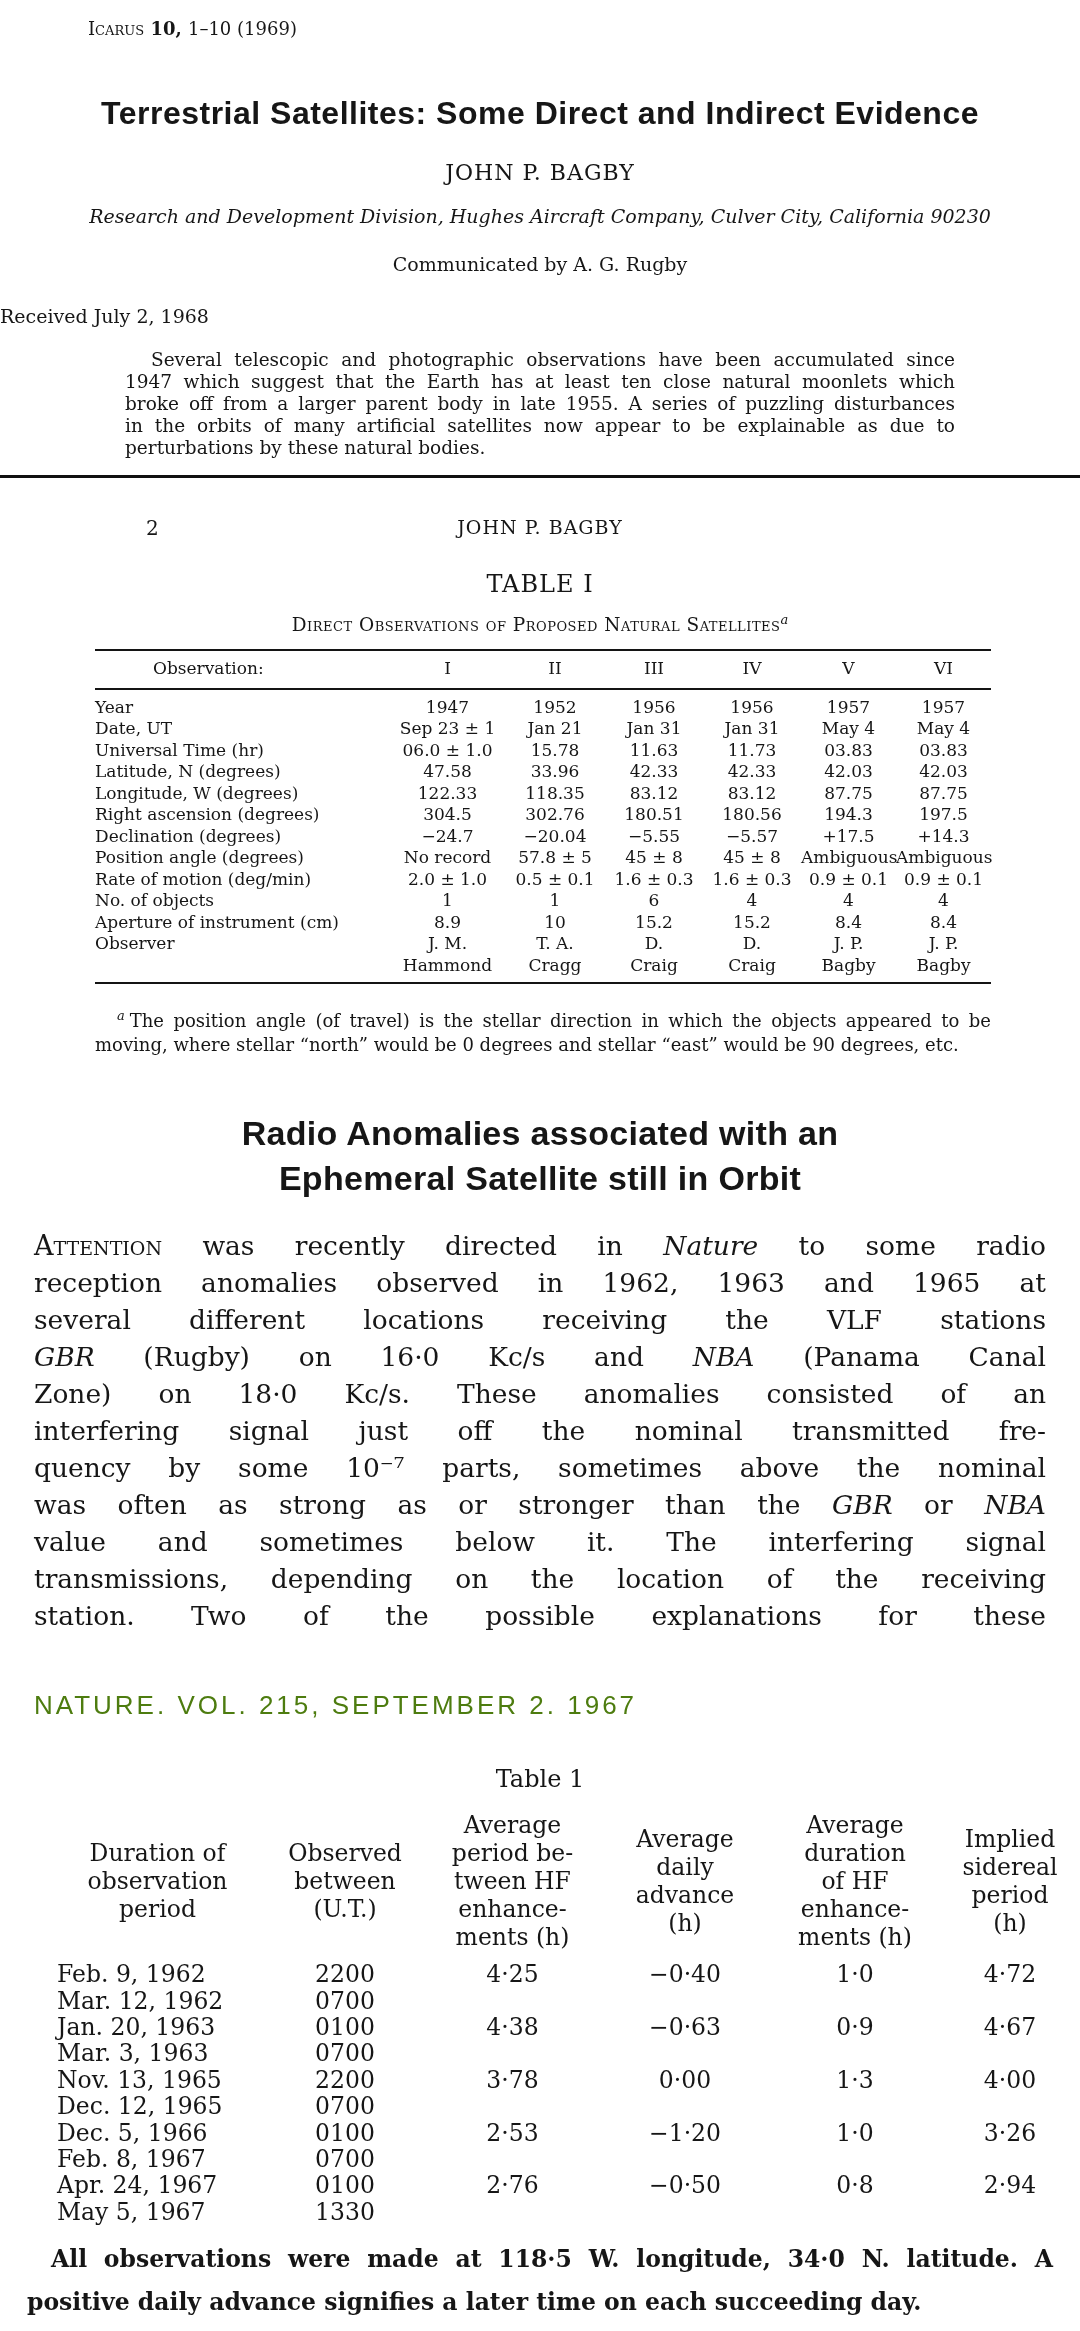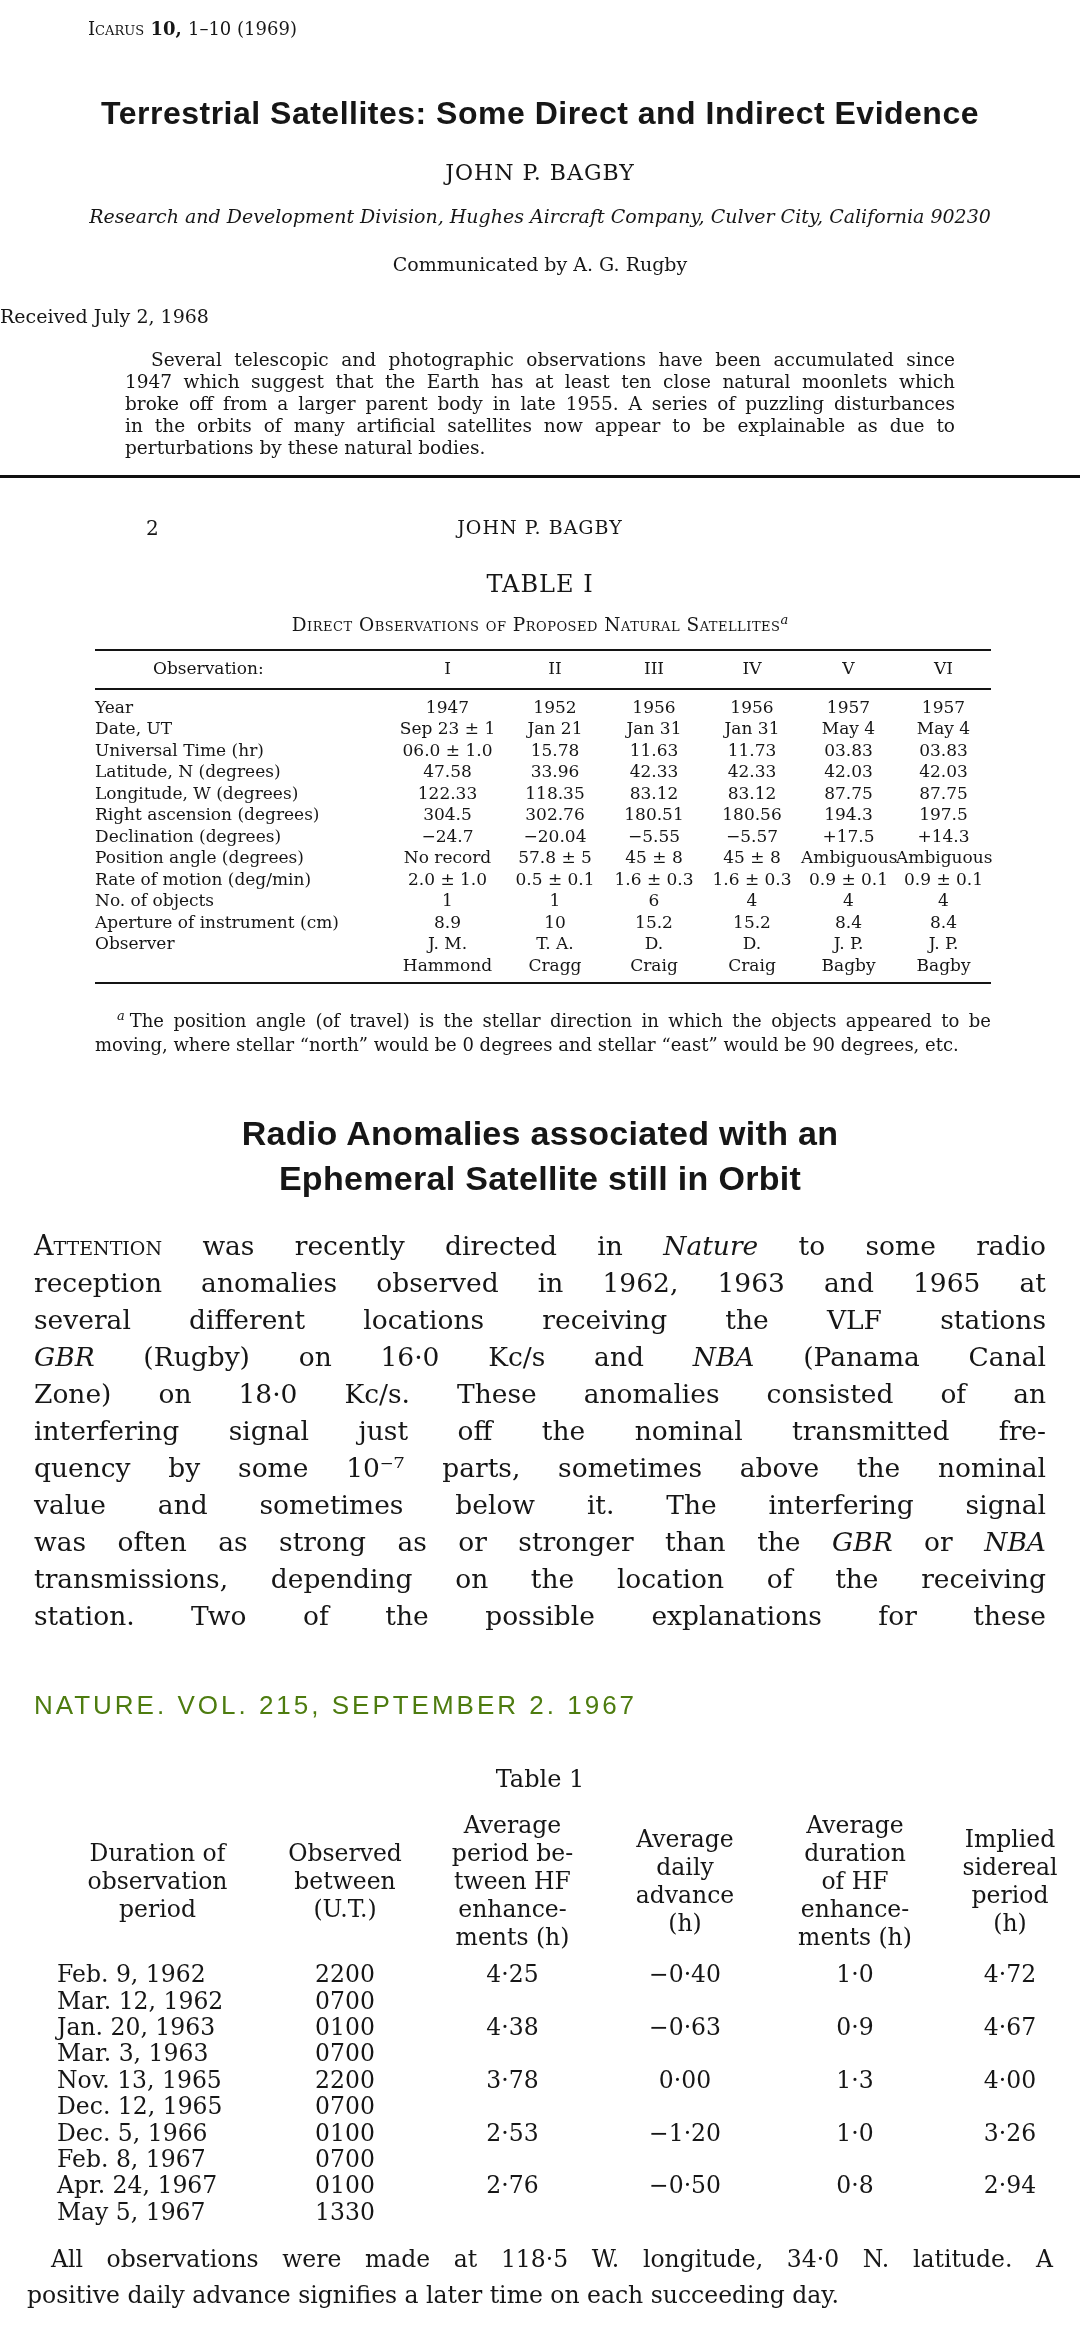--- a/index.html
+++ b/index.html
@@ -60,24 +60,24 @@
   .nature-header{margin:56px 0 0 34px;
     font-family:"Liberation Sans",sans-serif;font-size:26px;letter-spacing:3px;color:#4d7c0f;}
   .tcapN{margin-top:44px;text-align:center;font-size:24px;}
   table.natureT{margin:18px 0 0 45px;width:1030px;border-collapse:collapse;table-layout:fixed;
     font-size:23.5px;}
   table.natureT td{text-align:center;white-space:pre-line;padding:0;}
   table.natureT thead td{vertical-align:middle;line-height:28px;padding-bottom:10px;}
   table.natureT tbody td{line-height:26.4px;vertical-align:top;}
   table.natureT td:first-child{text-align:left;padding-left:12px;}
   table.natureT thead td:first-child{text-align:center;padding-left:0;}
-  .nature-note{margin:16px auto 0;width:1026px;font-size:23.5px;line-height:36px;}
+  .nature-note{margin:16px auto 0;width:1026px;font-size:23.5px;line-height:36px;font-weight:bold;}
   .nature-note .t-line{text-align:justify;}
   .nature-note .t-line:first-child{text-align-last:justify;text-indent:24px;}
-  .nature-note .t-line:last-child{text-align-last:left;}
+  .nature-note .t-line:last-child{text-align-last:left;margin-top:7px;}
 </style>
 </head>
 <body>
 
 <div class="page">
 
   <section class="sec1">
     <div class="journal-line">
         <div class="t-line"><span class="seg-sc">Icarus</span><span class="seg-b"> 10, </span><span>1–10 (1969)</span></div>
       </div>
@@ -255,22 +255,22 @@
       <div>Ephemeral Satellite still in Orbit</div>
     </h2>
     <div class="radio-body">
         <div class="t-line"><span class="seg-sc">Attention</span><span> was recently directed in </span><span class="seg-i">Nature</span><span> to some radio</span></div>
         <div class="t-line"><span>reception anomalies observed in 1962, 1963 and 1965 at</span></div>
         <div class="t-line"><span>several different locations receiving the VLF stations</span></div>
         <div class="t-line"><span class="seg-i">GBR</span><span> (Rugby) on 16·0 Kc/s and </span><span class="seg-i">NBA</span><span> (Panama Canal</span></div>
         <div class="t-line"><span>Zone) on 18·0 Kc/s. These anomalies consisted of an</span></div>
         <div class="t-line"><span>interfering signal just off the nominal transmitted fre-</span></div>
         <div class="t-line"><span>quency by some 10⁻⁷ parts, sometimes above the nominal</span></div>
+        <div class="t-line"><span>was often as strong as or stronger than the </span><span class="seg-i">GBR</span><span> or </span><span class="seg-i">NBA</span></div>
         <div class="t-line"><span>value and sometimes below it. The interfering signal</span></div>
-        <div class="t-line"><span>was often as strong as or stronger than the </span><span class="seg-i">GBR</span><span> or </span><span class="seg-i">NBA</span></div>
         <div class="t-line"><span>transmissions, depending on the location of the receiving</span></div>
         <div class="t-line"><span>station. Two of the possible explanations for these</span></div>
       </div>
   </section>
 
   <section class="sec4">
     <div class="nature-header">NATURE. VOL. 215, SEPTEMBER 2. 1967</div>
     <div class="tcapN">Table 1</div>
     <table class="natureT">
       <colgroup>

